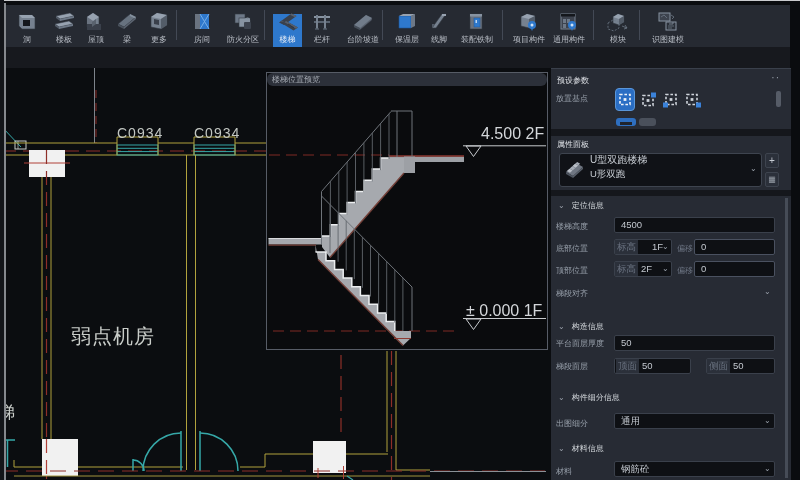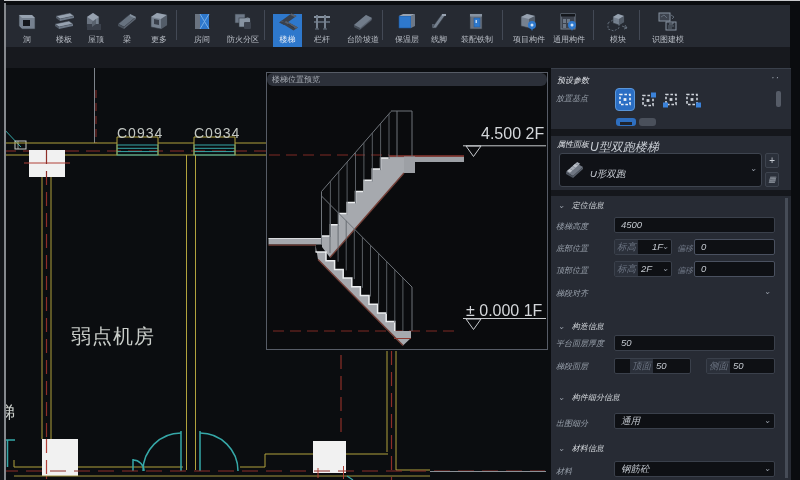--- a/index.html
+++ b/index.html
@@ -15,21 +15,21 @@
   .titem svg { position:absolute; top:6px; left:50%; transform:translateX(-50%); }
   .tsep { position:absolute; top:5px; width:1px; height:30px; background:#434955; }
   #strip { left:2px; top:47px; width:788px; height:21px; background:#17191e; }
   #canvas { left:2px; top:68px; width:549px; height:412px; background:#0b0d10; overflow:hidden; }
   
   #pwin { left:266px; top:72px; width:282px; height:278px; background:#0a0b0d;
     border:1px solid #575c66; }
   #pwin .tbar { position:absolute; left:0; top:0; right:0; height:13px; background:#2c3039;
     font-size:8px; color:#a9aeb6; line-height:13px; padding-left:5px;border-radius:6px; }
   
-  #panel { left:551px; top:68px; width:240px; height:412px; background:#272b34;font-style:italic; }
+  #panel { left:551px; top:68px; width:240px; height:412px; background:#272b34; }
   .sect { position:absolute; left:0; width:240px; background:#272b34; overflow:hidden; }
   .gap { position:absolute; left:0; width:240px; background:#15171c; }
   .ptitle { position:absolute; font-size:8px; color:#dfe2e7; }
   .plabel { position:absolute; font-size:8px; color:#98a0ab; white-space:nowrap; }
   .pdim { position:absolute; font-size:8px; color:#6a7280; white-space:nowrap; }
   .pinput { position:absolute; background:#0e1014; border:1px solid #3a404b; border-radius:2px;
     font-size:9.5px; color:#c3c8cf; line-height:14px; padding-left:6px; white-space:nowrap; }
   .chev { position:absolute; font-size:8px; color:#9aa1ab; }
   .ghead { position:absolute; font-size:8px; color:#d6dade; }
   .ghead .gc { color:#9aa1ab; font-size:8px; margin-right:7px; }
@@ -400,21 +400,21 @@
       <div style="position:absolute;left:8px;top:17px;width:203px;height:34px;background:#101217;border:1px solid #3e444f;border-radius:3px"></div>
       <svg class="abs" style="left:13px;top:22px" width="22" height="24" viewBox="0 0 22 24">
         <path d="M2 14 L12 5 L19 9 L9 18 Z" fill="#6f7682"></path>
         <path d="M3 13 L5.5 10.8 L8.5 12.5 L6 14.7 Z" fill="#b9bec6"></path>
         <path d="M5.8 10.5 L8.3 8.3 L11.3 10 L8.8 12.2 Z" fill="#a5abb5"></path>
         <path d="M8.6 8 L11.1 5.8 L14.1 7.5 L11.6 9.7 Z" fill="#b9bec6"></path>
         <path d="M11.4 5.5 L13.2 4 L16.2 5.7 L14.4 7.2 Z" fill="#a5abb5"></path>
         <path d="M2 14 L9 18 L9 20 L2 16 Z" fill="#4c535e"></path>
         <path d="M9 18 L19 9 L19 11 L9 20 Z" fill="#585f6a"></path>
       </svg>
-      <div style="position:absolute;left:39px;top:3px;font-size:12px;color:#c7ccd3">U型双跑楼梯</div>
+      <div style="position:absolute;left:39px;top:17px;font-size:10px;color:#c7ccd3">U型双跑楼梯</div>
       <div style="position:absolute;left:39px;top:32px;font-size:9.5px;color:#c7ccd3">U形双跑</div>
       <div class="chev" style="left:199px;top:28px">⌄</div>
       <div style="position:absolute;left:214px;top:17px;width:14px;height:15px;background:#2b303a;border:1px solid #3e444f;border-radius:2px;color:#c7ccd3;font-size:10px;text-align:center;line-height:13px">+</div>
       <div style="position:absolute;left:214px;top:36px;width:14px;height:15px;background:#2b303a;border:1px solid #3e444f;border-radius:2px;color:#9aa1ab;font-size:8px;text-align:center;line-height:13px">▦</div>
     </div>
     <div class="gap" style="top:122px;height:6px"></div>
 
     <div class="sect" style="top:128px;height:284px">
       <div class="ghead" style="left:7px;top:4px"><span class="gc">⌄</span>定位信息</div>
       <div class="plabel" style="left:5px;top:25px">楼梯高度</div>
@@ -432,21 +432,21 @@
       </div>
       <div class="chev" style="left:111px;top:68px">⌄</div>
       <div class="pdim" style="left:126px;top:69px">偏移</div>
       <div class="pinput" style="left:143px;top:65px;width:81px;height:16px;border-color:#4a5160">0</div>
       <div class="plabel" style="left:5px;top:92px">梯段对齐</div>
       <div class="chev" style="left:213px;top:91px">⌄</div>
       <div class="ghead" style="left:7px;top:125px"><span class="gc">⌄</span>构造信息</div>
       <div class="plabel" style="left:5px;top:142px">平台面层厚度</div>
       <div class="pinput" style="left:63px;top:139px;width:161px;height:16px">50</div>
       <div class="plabel" style="left:5px;top:165px">梯段面层</div>
-      <div class="pinput" style="left:63px;top:162px;width:77px;height:16px;padding-left:15px">
+      <div class="pinput" style="left:63px;top:162px;width:77px;height:16px;padding-left:1px">
         <span style="display:inline-block;background:#2b303a;color:#6a7280;height:14px;padding:0 2px">顶面</span><span style="padding-left:3px">50</span>
       </div>
       <div class="pinput" style="left:155px;top:162px;width:69px;height:16px;padding-left:0">
         <span style="display:inline-block;background:#2b303a;color:#6a7280;height:14px;padding:0 2px">侧面</span><span style="padding-left:3px">50</span>
       </div>
       <div class="ghead" style="left:7px;top:196px"><span class="gc">⌄</span>构件细分信息</div>
       <div class="plabel" style="left:5px;top:222px">出图细分</div>
       <div class="pinput" style="left:63px;top:217px;width:161px;height:16px">通用</div>
       <div class="chev" style="left:213px;top:220px">⌄</div>
       <div class="ghead" style="left:7px;top:247px"><span class="gc">⌄</span>材料信息</div>

